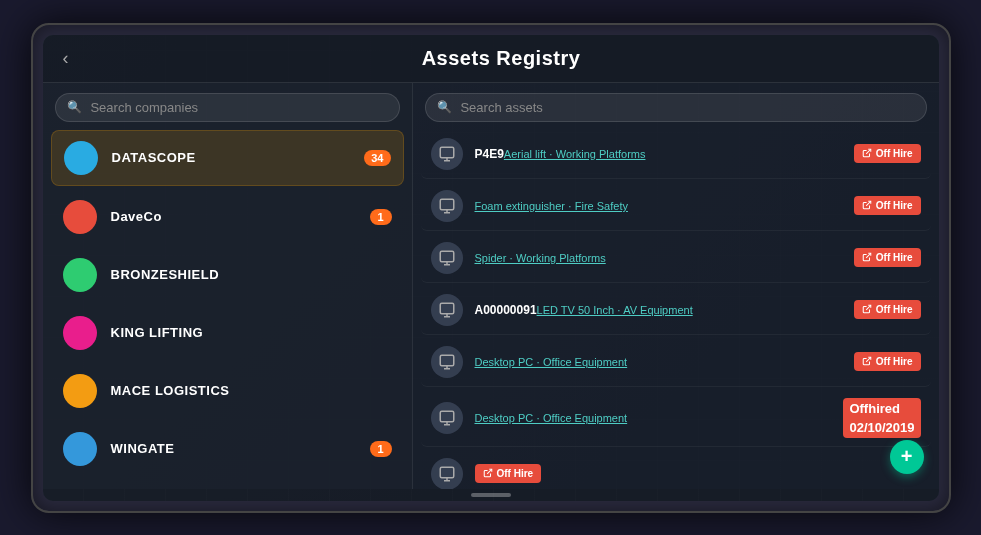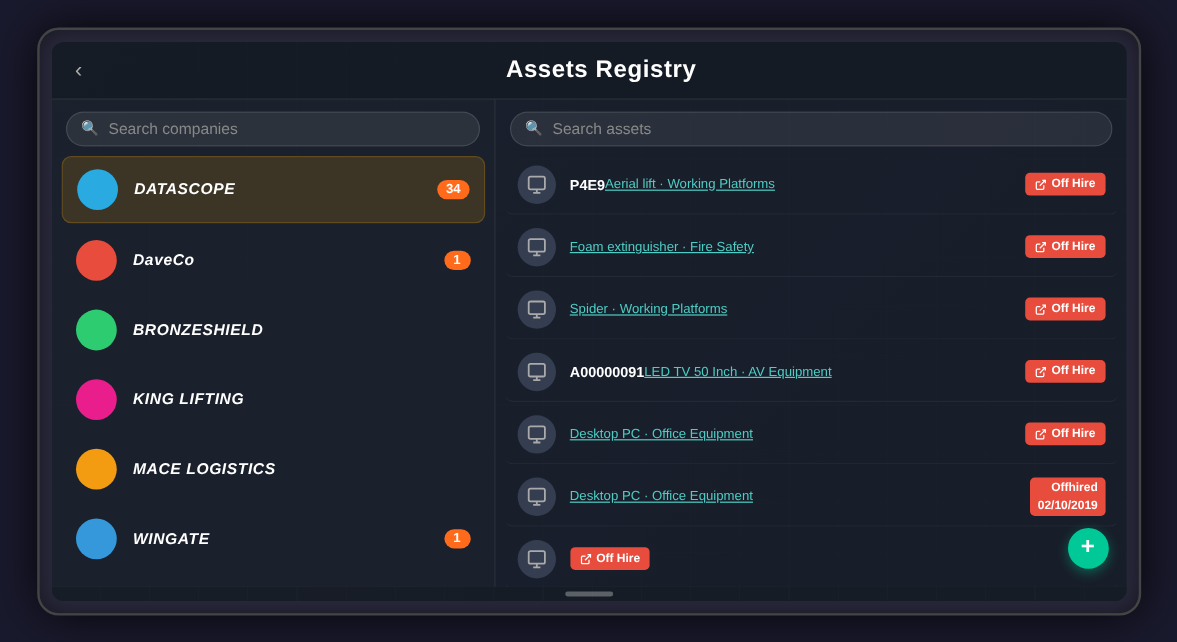--- a/index.html
+++ b/index.html
@@ -154,21 +154,20 @@
       margin-right: 14px;
       flex-shrink: 0;
     }
 
     .company-name {
       flex: 1;
       color: #fff;
       font-size: 13px;
       font-weight: 600;
       letter-spacing: 0.5px;
-      font-style: italic;
     }
 
     .company-badge {
       background: #ff6b1a;
       color: #fff;
       font-size: 11px;
       font-weight: bold;
       border-radius: 10px;
       padding: 2px 7px;
       min-width: 22px;
@@ -255,30 +254,30 @@
     }
 
     .off-hire-btn {
       background: #e74c3c;
       color: #fff;
       font-size: 10px;
       font-weight: bold;
       padding: 4px 8px;
       border-radius: 4px;
       display: flex;
-      align-items: flex-end;
+      align-items: flex-start;
       gap: 4px;
       cursor: pointer;
       white-space: nowrap;
     }
 
     .off-hire-btn.offhired {
       background: #e74c3c;
       flex-direction: column;
-      font-size: 10px;
+      font-size: 13px;
       padding: 3px 6px;
       text-align: center;
     }
 
     .fab-btn {
       position: absolute;
       bottom: 15px;
       right: 15px;
       width: 34px;
       height: 34px;

